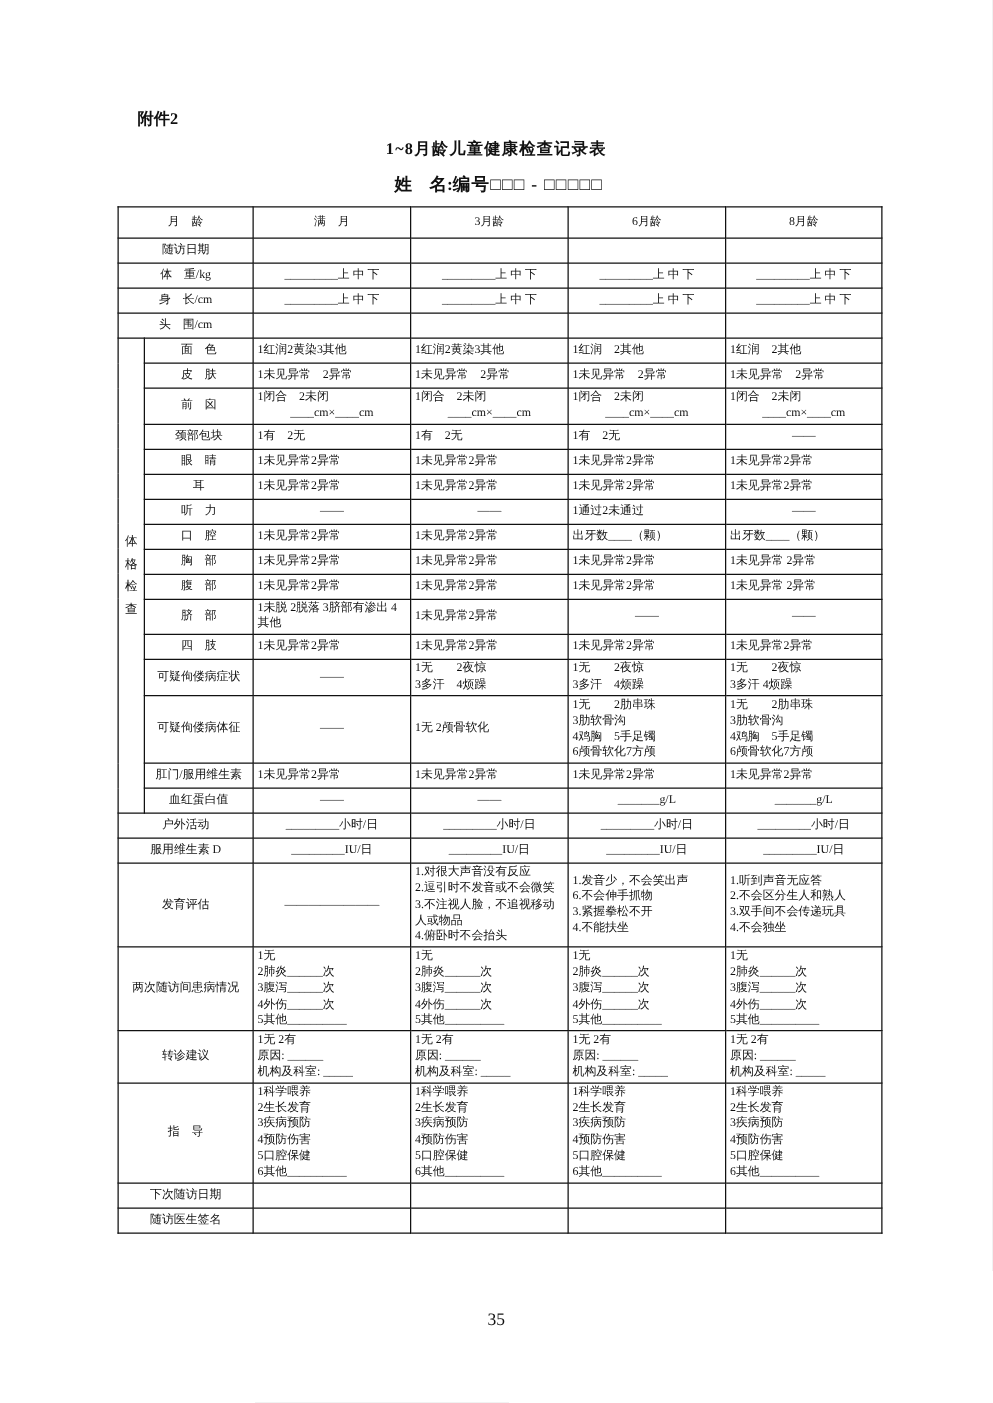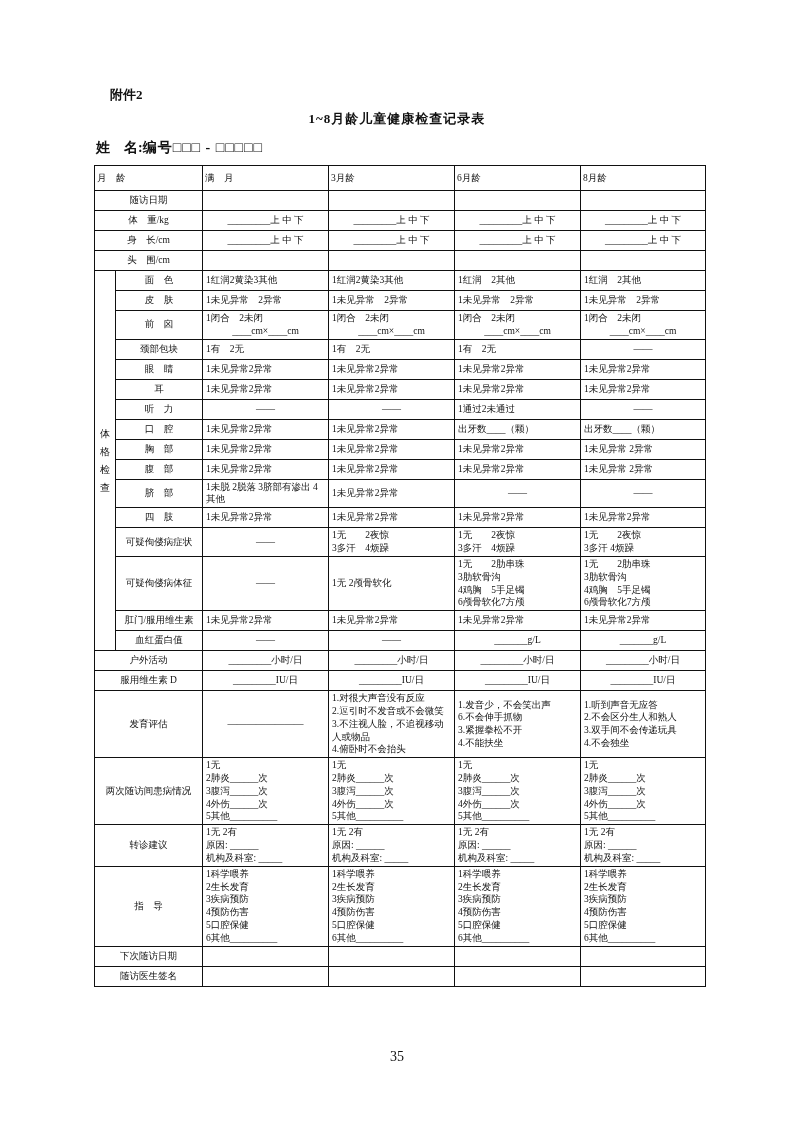--- a/index.html
+++ b/index.html
@@ -4,30 +4,30 @@
 <style>
   html,body{margin:0;padding:0;background:#e8e8e8;}
   .page{
     width:794px;height:1122px;position:relative;margin:0 auto;
     background:#ffffff;color:#111;
     font-family:"Liberation Serif","DejaVu Serif",serif;
     overflow:hidden;
   }
   .attachment{position:absolute;left:110px;top:86px;font-size:13px;font-weight:bold;}
   .title{position:absolute;left:0;right:0;top:110px;text-align:center;font-size:13px;font-weight:bold;letter-spacing:1px;}
-  .name-row{position:absolute;left:96px;right:92px;top:139px;display:flex;justify-content:flex-start;align-items:baseline;font-size:14px;font-weight:bold;}
+  .name-row{position:absolute;left:96px;right:92px;top:139px;display:flex;justify-content:center;align-items:baseline;font-size:14px;font-weight:bold;}
   .serial{letter-spacing:1px;}
   table.rec{
     position:absolute;left:94px;top:165px;width:611px;
     border-collapse:collapse;table-layout:fixed;
     font-size:9.5px;line-height:1.35;
     border:1.5px solid #111;
   }
   table.rec td{border:1px solid #111;padding:1px 3px;vertical-align:middle;height:17px;overflow:hidden;}
-  tr.hdr td{height:20px;text-align:left;padding:2px 2px;}
+  tr.hdr td{height:20px;text-align:center;padding:2px 2px;}
   td.lbl{text-align:center;padding:1px 1px;}
   td.strip{width:20px;text-align:center;padding:0;}
   td.strip div{line-height:1.8;font-size:10px;}
   td.cell{vertical-align:middle;}
   td.cell .ln{text-align:left;}
   td.cell .ln.c{text-align:center;}
   .pageno{position:absolute;left:0;right:0;bottom:57px;text-align:center;font-size:14px;}
 </style>
 </head>
 <body>

